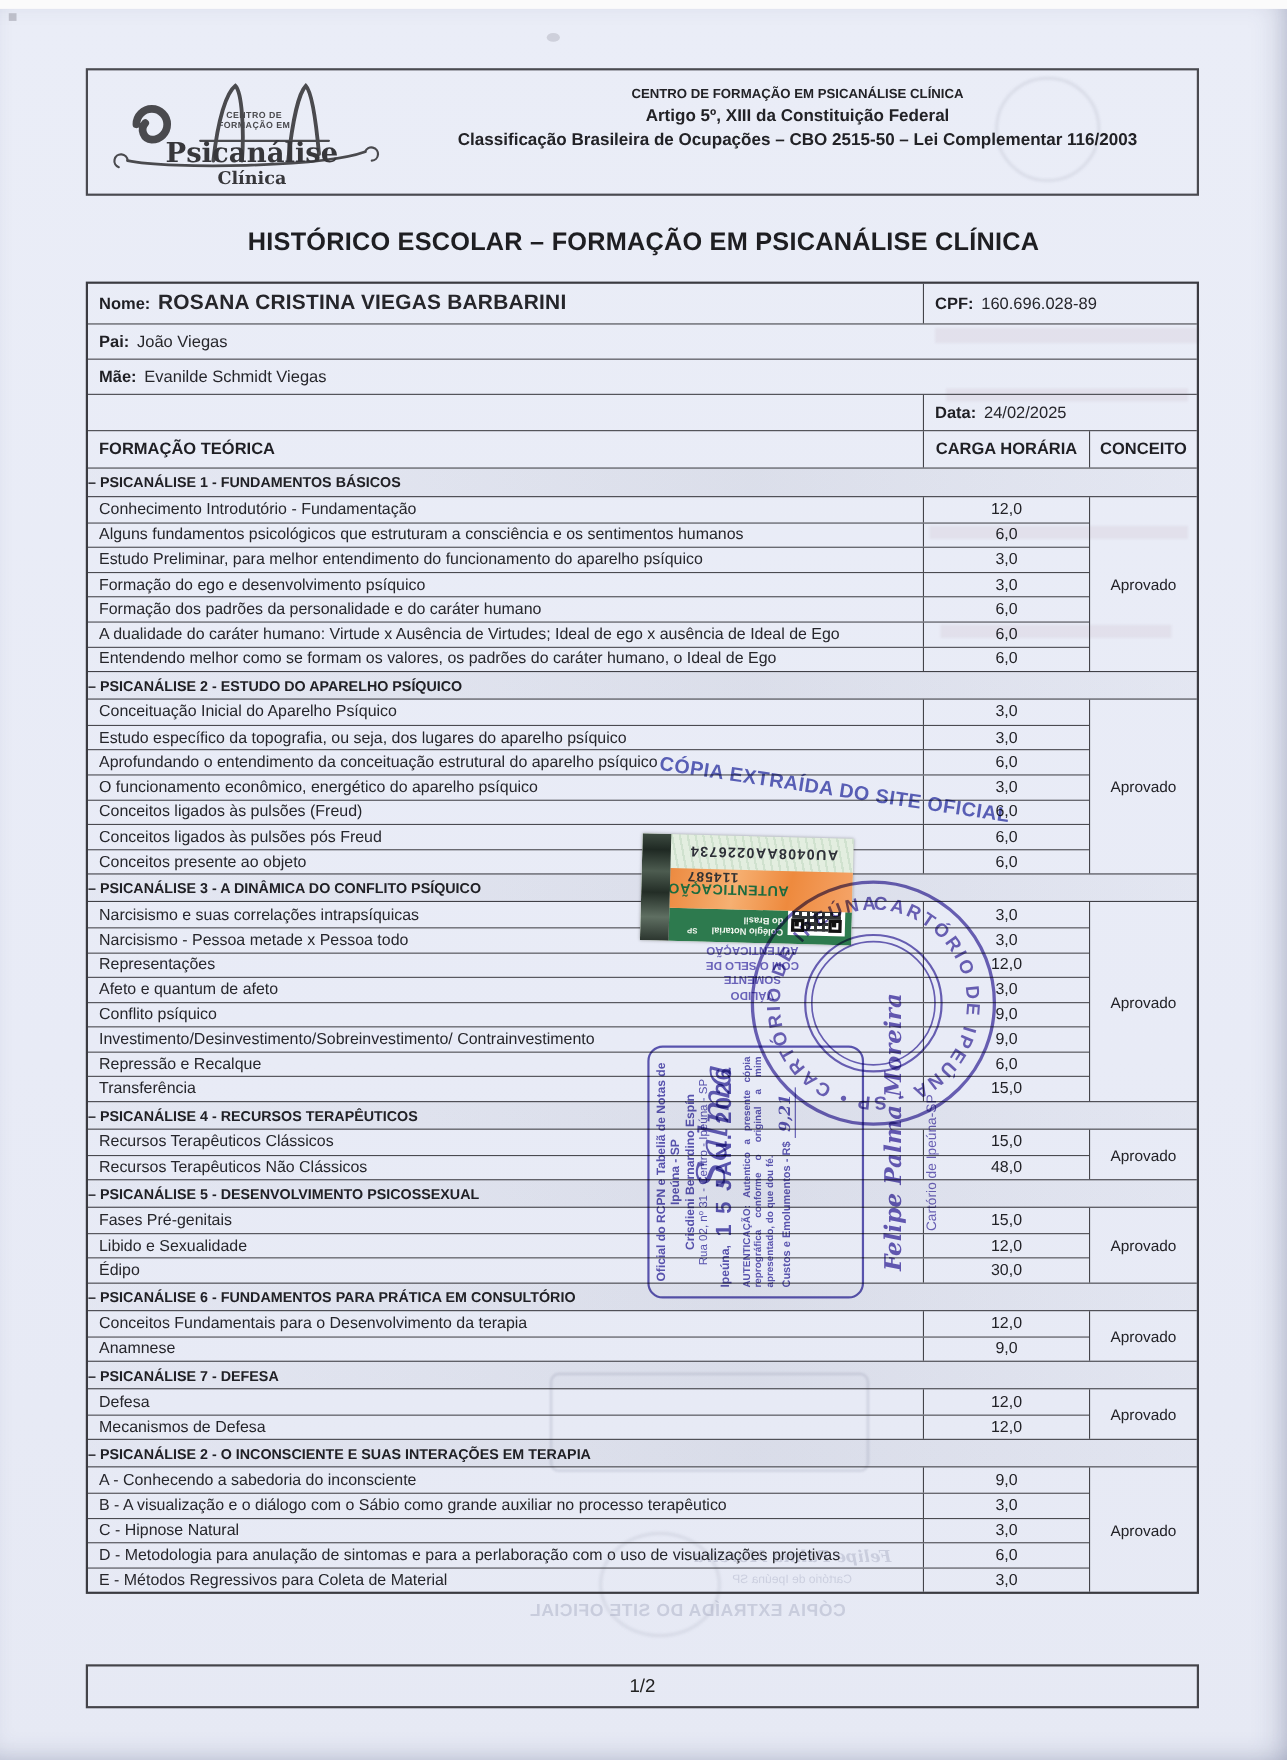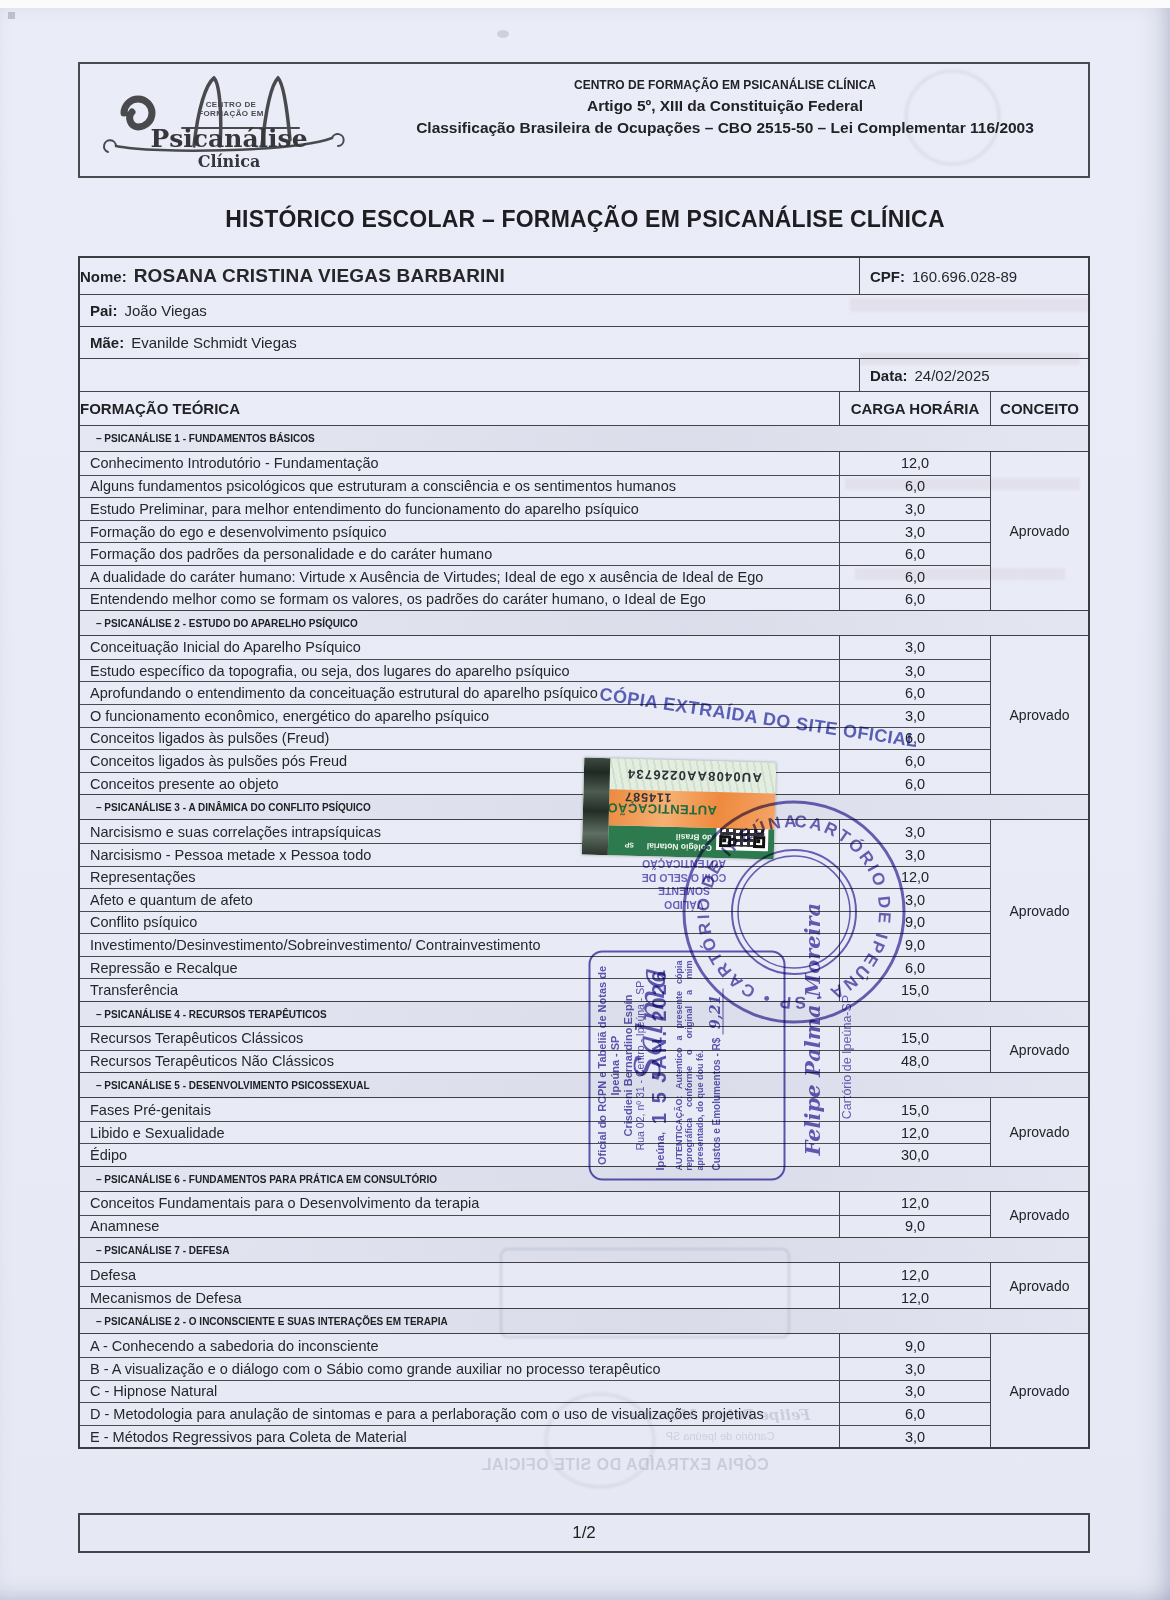--- a/index.html
+++ b/index.html
@@ -29,28 +29,28 @@
   .irow { display:flex; border-bottom:1.5px solid #44444a; align-items:center; }
   .irow:last-child { border-bottom:none; }
   .cell { height:100%; display:flex; align-items:center; }
   .lbl { font-weight:bold; font-size:15px; color:#1f1f24; }
   .val { font-size:15px; color:#26262b; margin-left:7px; }
   .big-name { font-size:19px; font-weight:bold; letter-spacing:.2px; }
   .r-nome { height:37px; }
   .r-mae, .r-pai { height:32px; }
   .r-data { height:33px; }
   .r-cols { height:34px; }
-  .c-desc { width:759px; }
-  .c-right { flex:1; border-left:1.5px solid #44444a; padding-left:10px;margin-left:20px; }
+  .c-desc { width:759px; padding-left:10px; }
+  .c-right { flex:1; border-left:1.5px solid #44444a; padding-left:10px; }
   .c-hours { width:151px; border-left:1.5px solid #44444a; justify-content:center; }
   .c-conc { flex:1; border-left:1.5px solid #44444a; justify-content:center; }
   .c-full { width:100%; padding-left:10px; }
 
   .sec-header { height:26px; border-top:1.5px solid #404046; border-bottom:1.5px solid #404046;
-     display:flex; align-items:center; padding-left:16px; font-weight:bold; font-size:10px; color:#202025;
+     display:flex; align-items:center; padding-left:0; font-weight:bold; font-size:13px; color:#202025;
      background:linear-gradient(90deg, rgba(125,130,150,.04), rgba(125,130,150,.13) 60%, rgba(125,130,150,.05)); }
   .section:first-child .sec-header{ border-top:none; }
   .sec-body { display:flex; }
   .sec-rows { width:910px; }
   .course-row { display:flex; height:22.6px; }
   .course-row + .course-row { border-top:1.2px solid #4a4a50; }
   .course-desc { width:759px; padding-left:10px; font-size:14.5px; color:#26262b; display:flex; align-items:center; }
   .course-hours { flex:1; border-left:1.5px solid #44444a; font-size:14.5px; color:#222227; display:flex; align-items:center; justify-content:center; }
   .sec-conc { flex:1; border-left:1.5px solid #44444a; display:flex; align-items:center; justify-content:center;
       font-size:14px; color:#222227; }

